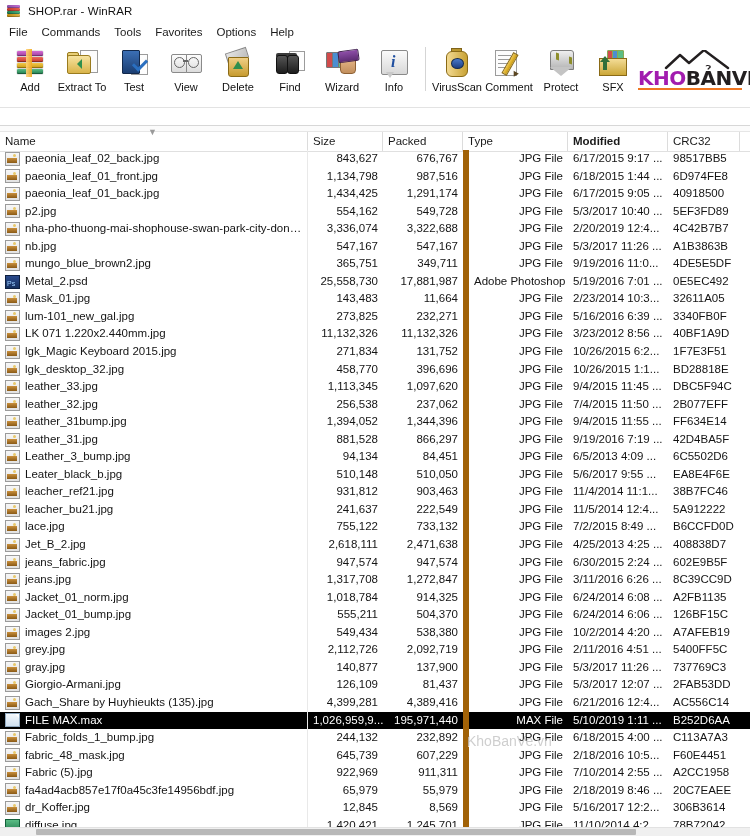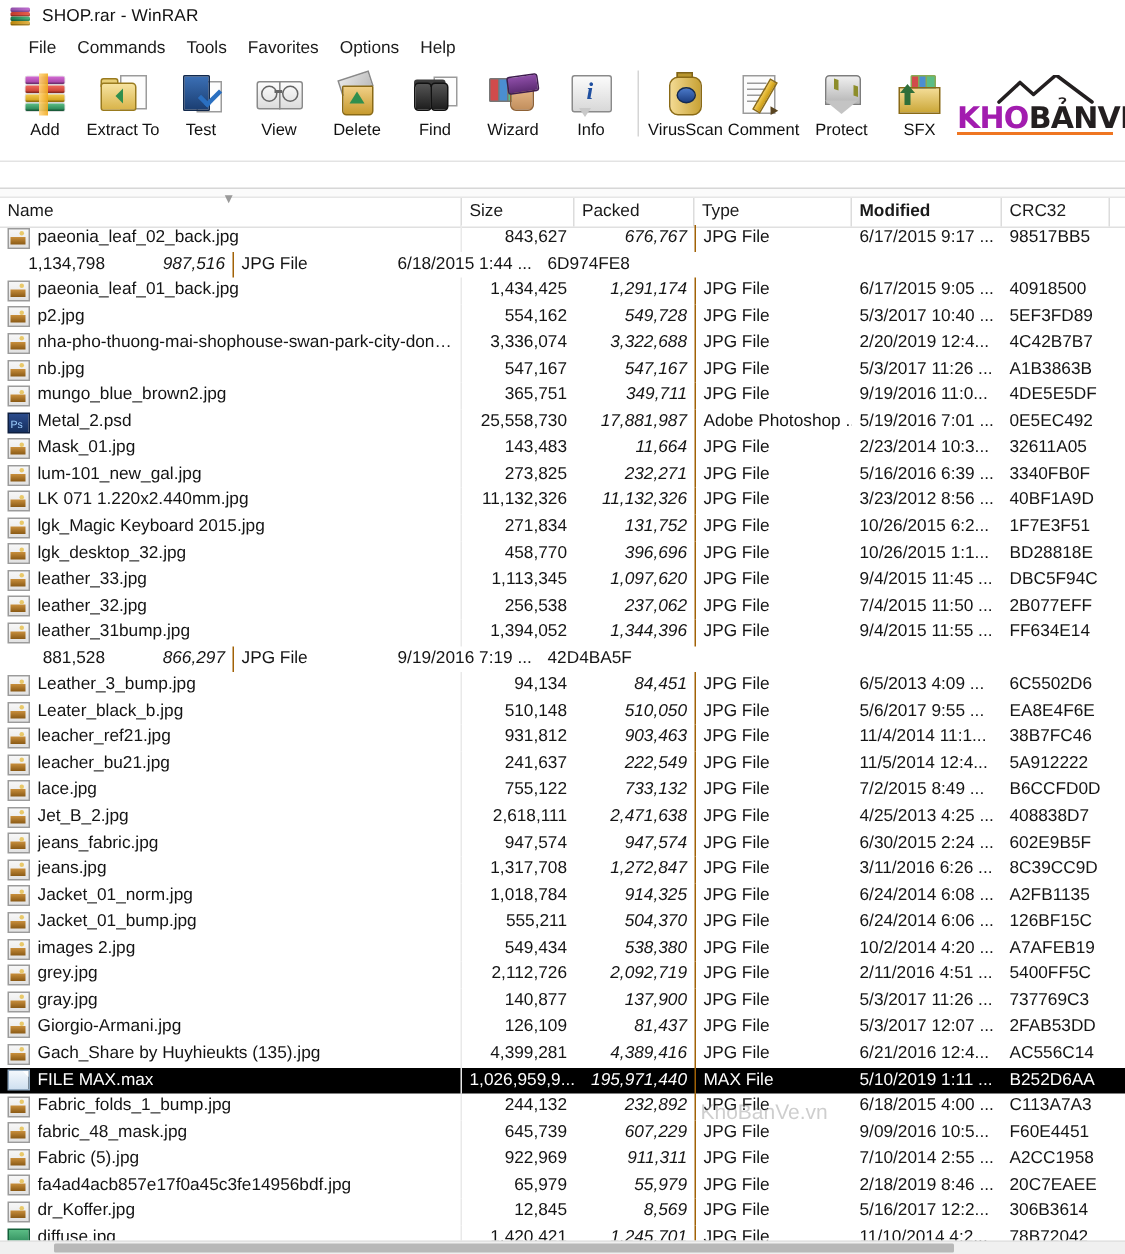--- a/index.html
+++ b/index.html
@@ -46,21 +46,21 @@
   .rar-ico i:nth-child(1){ top: 2px;  background: linear-gradient(90deg,#8f4fa8,#c06fd0); }
   .rar-ico i:nth-child(2){ top: 5px;  background: linear-gradient(90deg,#c0392b,#e8604f); }
   .rar-ico i:nth-child(3){ top: 8px;  background: linear-gradient(90deg,#1f7a4d,#49b37c); }
   .rar-ico i:nth-child(4){ top: 11px; background: linear-gradient(90deg,#b8860b,#e3b44a); }
 
   
   .menubar {
     height: 20px;
     display: flex;
     align-items: center;
-    padding-left: 12px;
+    padding-left: 2px;
     background: #ffffff;
   }
   .menu-item {
     font-size: 11.5px;
     color: #1b1b1b;
     padding: 2px 7px;
     cursor: default;
     white-space: nowrap;
   }
 
@@ -285,22 +285,22 @@
     box-sizing: border-box;
     padding: 0 5px;
     height: 17.55px; line-height: 17.55px;
     overflow: hidden;
     white-space: nowrap;
   }
   .cell.num { text-align: right; }
   .c-name  { width: 308px; display:flex; align-items:center; gap:5px;
              border-right: 1px solid #e9e9e9; }
   .c-size  { width: 75px; }
-  .c-pack  { width: 80px; font-style: italic; }
-  .c-type  { width: 105px; border-left: 1px solid #a16207;}
+  .c-pack  { width: 80px; }
+  .c-type  { width: 105px; border-left: 6px solid #a16207; text-align: right;}
   .c-mod   { width: 100px; }
   .c-crc   { width: 72px; }
 
   .h-name  { width: 308px; }
   .h-size  { width: 75px; }
   .h-pack  { width: 80px; }
   .h-type  { width: 105px; }
   .h-mod   { width: 100px; font-weight: bold; }
   .h-crc   { width: 72px; }
 
@@ -546,20 +546,24 @@
             <span class="fico jpg"></span>
             <span class="fname">paeonia_leaf_02_back.jpg</span>
           </div>
           <div class="cell c-size num">843,627</div>
           <div class="cell c-pack num">676,767</div>
           <div class="cell c-type">JPG File</div>
           <div class="cell c-mod">6/17/2015 9:17 ...</div>
           <div class="cell c-crc">98517BB5</div>
         </div>
         <div class="row">
+          <div class="cell c-name">
+            <span class="fico jpg"></span>
+            <span class="fname">paeonia_leaf_01_front.jpg</span>
+          </div>
           <div class="cell c-size num">1,134,798</div>
           <div class="cell c-pack num">987,516</div>
           <div class="cell c-type">JPG File</div>
           <div class="cell c-mod">6/18/2015 1:44 ...</div>
           <div class="cell c-crc">6D974FE8</div>
         </div>
         <div class="row">
           <div class="cell c-name">
             <span class="fico jpg"></span>
             <span class="fname">paeonia_leaf_01_back.jpg</span>
@@ -707,20 +711,24 @@
             <span class="fico jpg"></span>
             <span class="fname">leather_31bump.jpg</span>
           </div>
           <div class="cell c-size num">1,394,052</div>
           <div class="cell c-pack num">1,344,396</div>
           <div class="cell c-type">JPG File</div>
           <div class="cell c-mod">9/4/2015 11:55 ...</div>
           <div class="cell c-crc">FF634E14</div>
         </div>
         <div class="row">
+          <div class="cell c-name">
+            <span class="fico jpg"></span>
+            <span class="fname">leather_31.jpg</span>
+          </div>
           <div class="cell c-size num">881,528</div>
           <div class="cell c-pack num">866,297</div>
           <div class="cell c-type">JPG File</div>
           <div class="cell c-mod">9/19/2016 7:19 ...</div>
           <div class="cell c-crc">42D4BA5F</div>
         </div>
         <div class="row">
           <div class="cell c-name">
             <span class="fico jpg"></span>
             <span class="fname">Leather_3_bump.jpg</span>
@@ -908,21 +916,21 @@
           <div class="cell c-crc">C113A7A3</div>
         </div>
         <div class="row">
           <div class="cell c-name">
             <span class="fico jpg"></span>
             <span class="fname">fabric_48_mask.jpg</span>
           </div>
           <div class="cell c-size num">645,739</div>
           <div class="cell c-pack num">607,229</div>
           <div class="cell c-type">JPG File</div>
-          <div class="cell c-mod">9/09/2016 10:5...</div>
+          <div class="cell c-mod">2/18/2016 10:5...</div>
           <div class="cell c-crc">F60E4451</div>
         </div>
         <div class="row">
           <div class="cell c-name">
             <span class="fico jpg"></span>
             <span class="fname">Fabric (5).jpg</span>
           </div>
           <div class="cell c-size num">922,969</div>
           <div class="cell c-pack num">911,311</div>
           <div class="cell c-type">JPG File</div>

